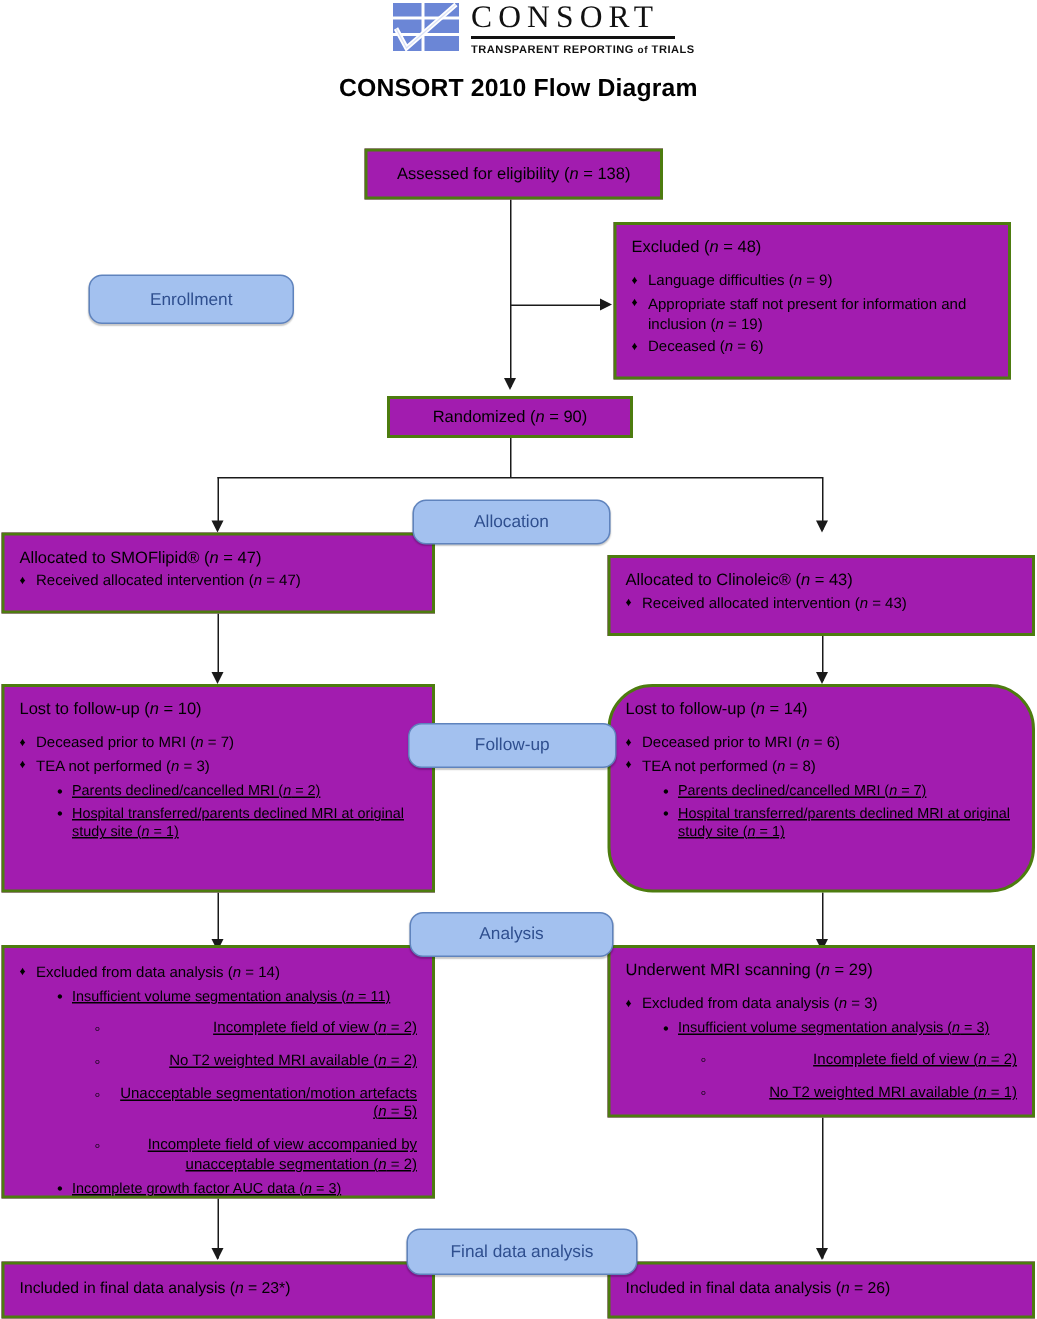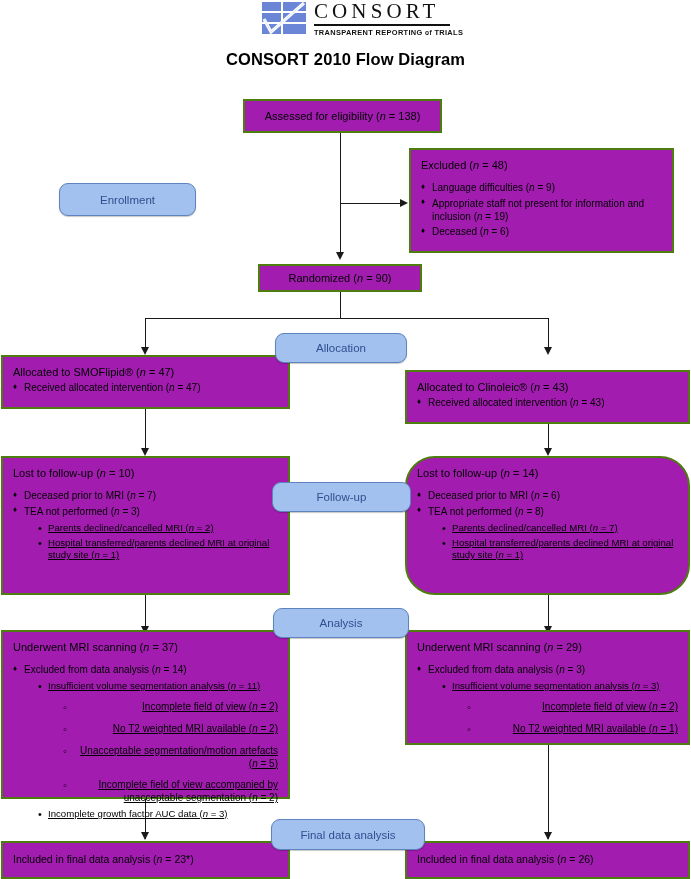--- a/index.html
+++ b/index.html
@@ -243,21 +243,20 @@
       </ul>
     </div>
   </div>
 
   <div class="pill" style="left:273px; top:608px; width:136px; height:30px;">
     <span>Analysis</span>
   </div>
 
   <div class="box" style="left:1px; top:630px; width:289px; height:169px;">
     <div class="bodytext">
-      <div class="head spaced">Underwent MRI scanning (<span class="italic-n">n</span> = 37)</div>
       <ul class="lvl1">
         <li>
           <span>Excluded from data analysis (<span class="italic-n">n</span> = 14)</span>
           <ul class="lvl2">
             <li>
               <span>Insufficient volume segmentation analysis (<span class="italic-n">n</span> = 11)</span>
               <ul class="lvl3">
                 <li>Incomplete field of view (<span class="italic-n">n</span> = 2)</li>
                 <li>No T2 weighted MRI available (<span class="italic-n">n</span> = 2)</li>
                 <li>Unacceptable segmentation/motion artefacts (<span class="italic-n">n</span> = 5)</li>

